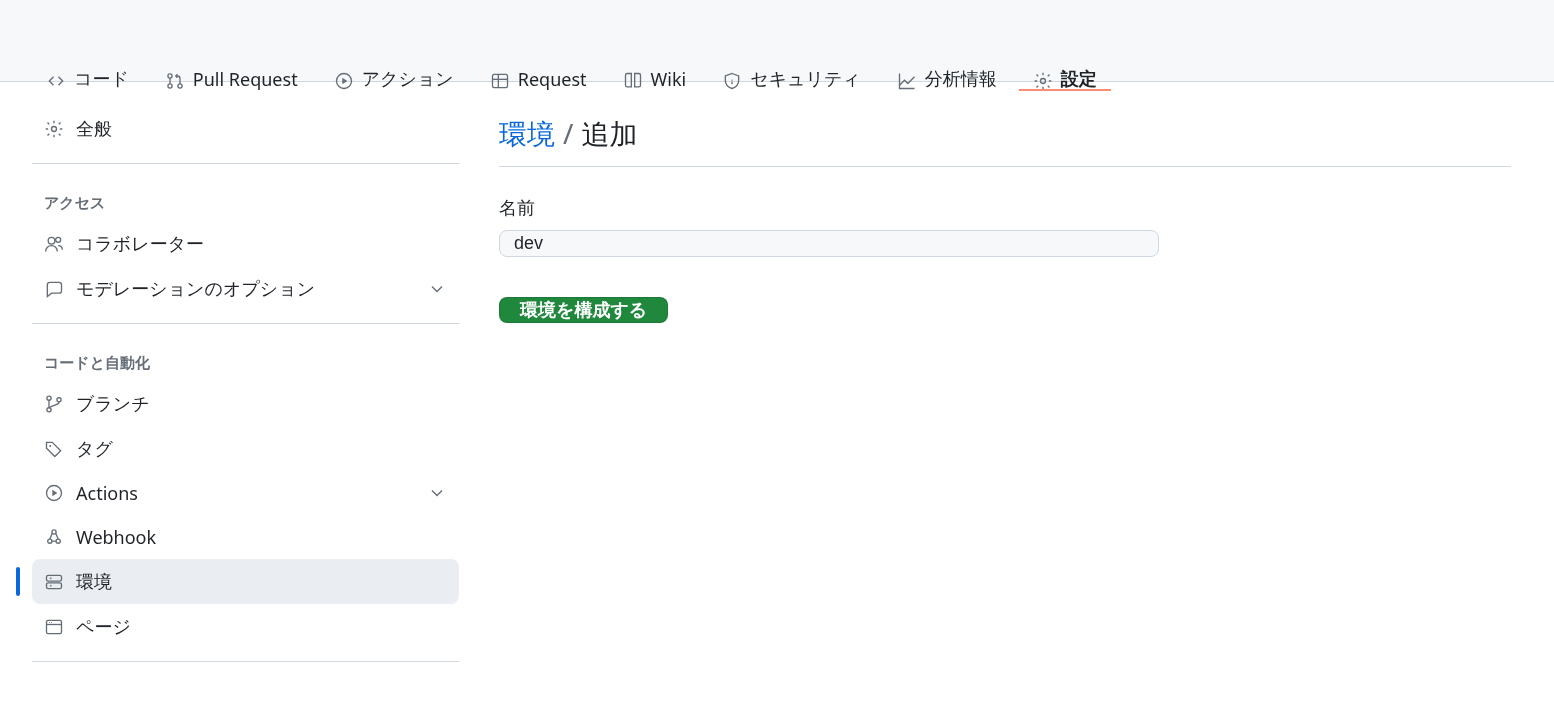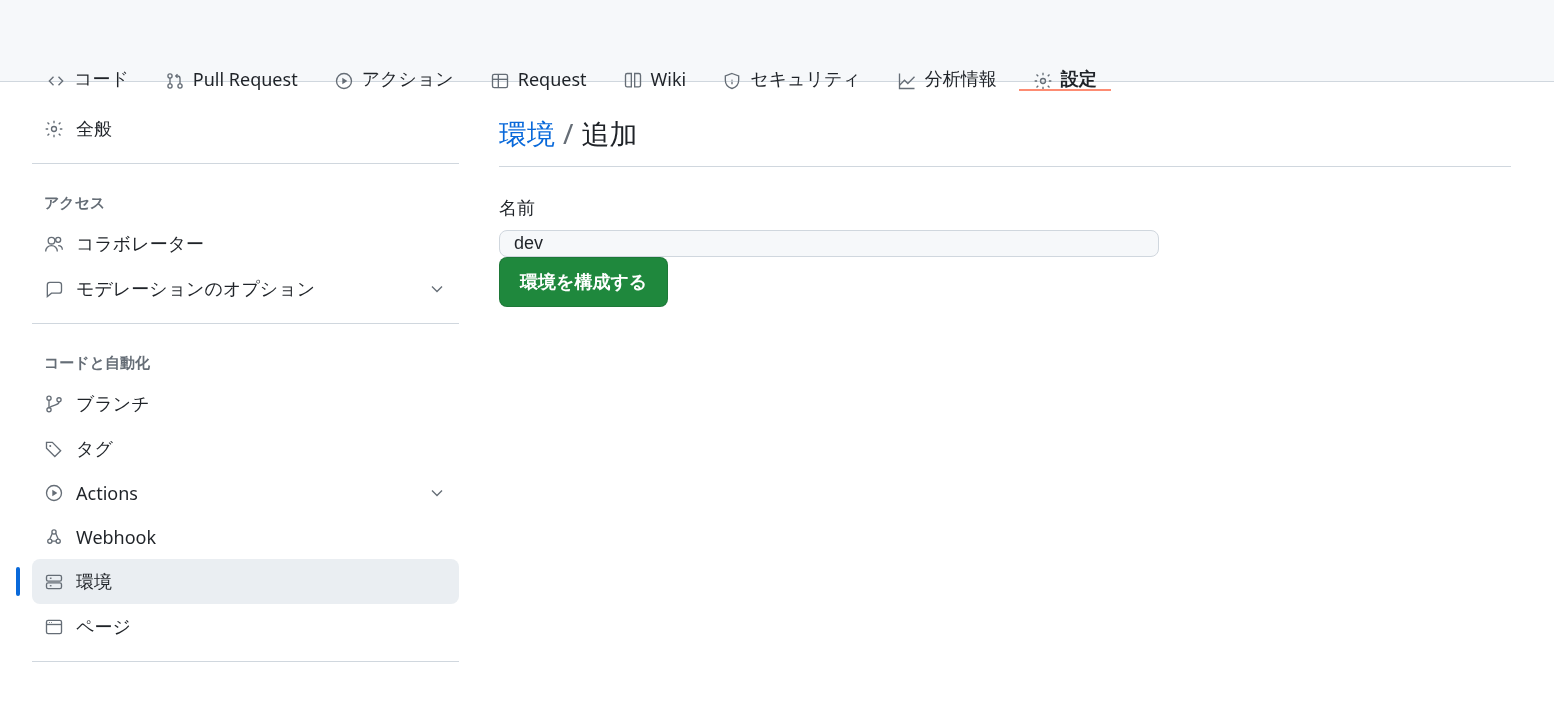--- a/index.html
+++ b/index.html
@@ -98,26 +98,27 @@
   width: 660px;
   max-width: 100%;
   font-size: 18px;
   padding: 2px 14px;
   border: 1px solid #d0d7de;
   border-radius: 8px;
   background: #f6f8fa;
   color: #1f2328;
 }
 .primary-btn {
+  margin-top: 40px;
   background: #1f883d;
   color: #fff;
   border: 1px solid rgba(27,31,36,.15);
   font-size: 18px;
   font-weight: 600;
-  padding: 12px 20px;
+  padding: 0 20px;
   border-radius: 8px;
   cursor: pointer;
 }
 </style>
 </head>
 <body>
 
 <nav class="topnav">
   <div class="topnav-item">
     <svg class="icon" viewBox="0 0 24 24">

